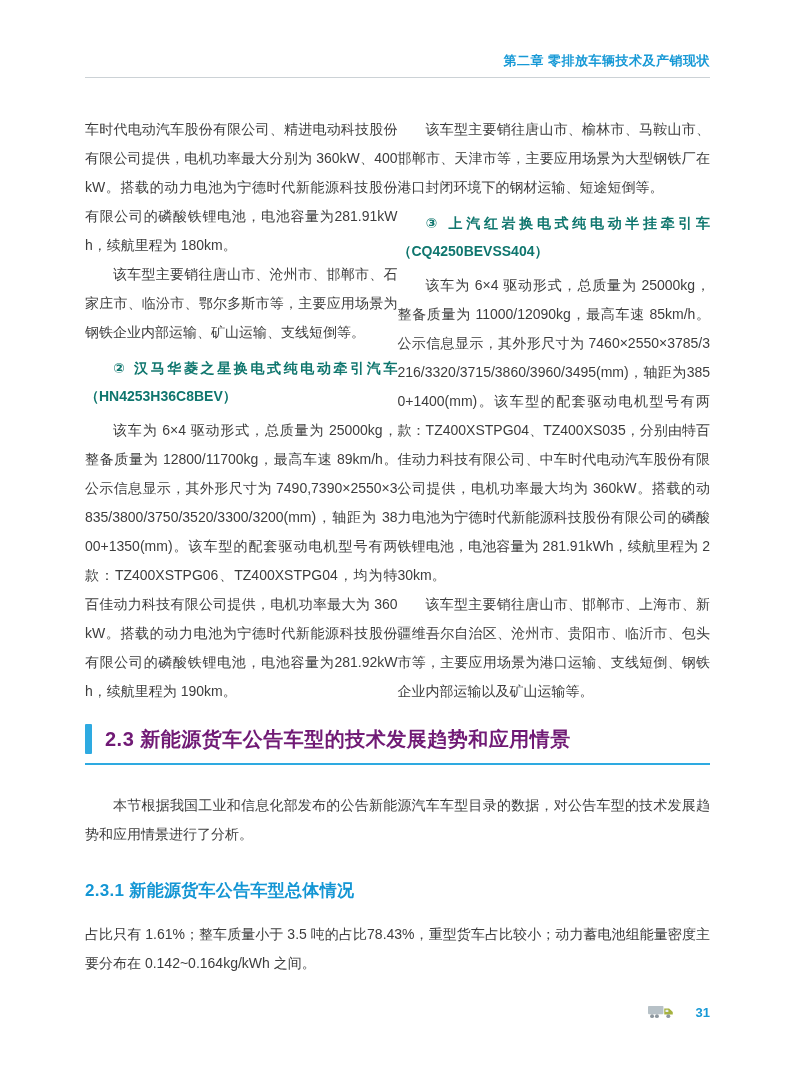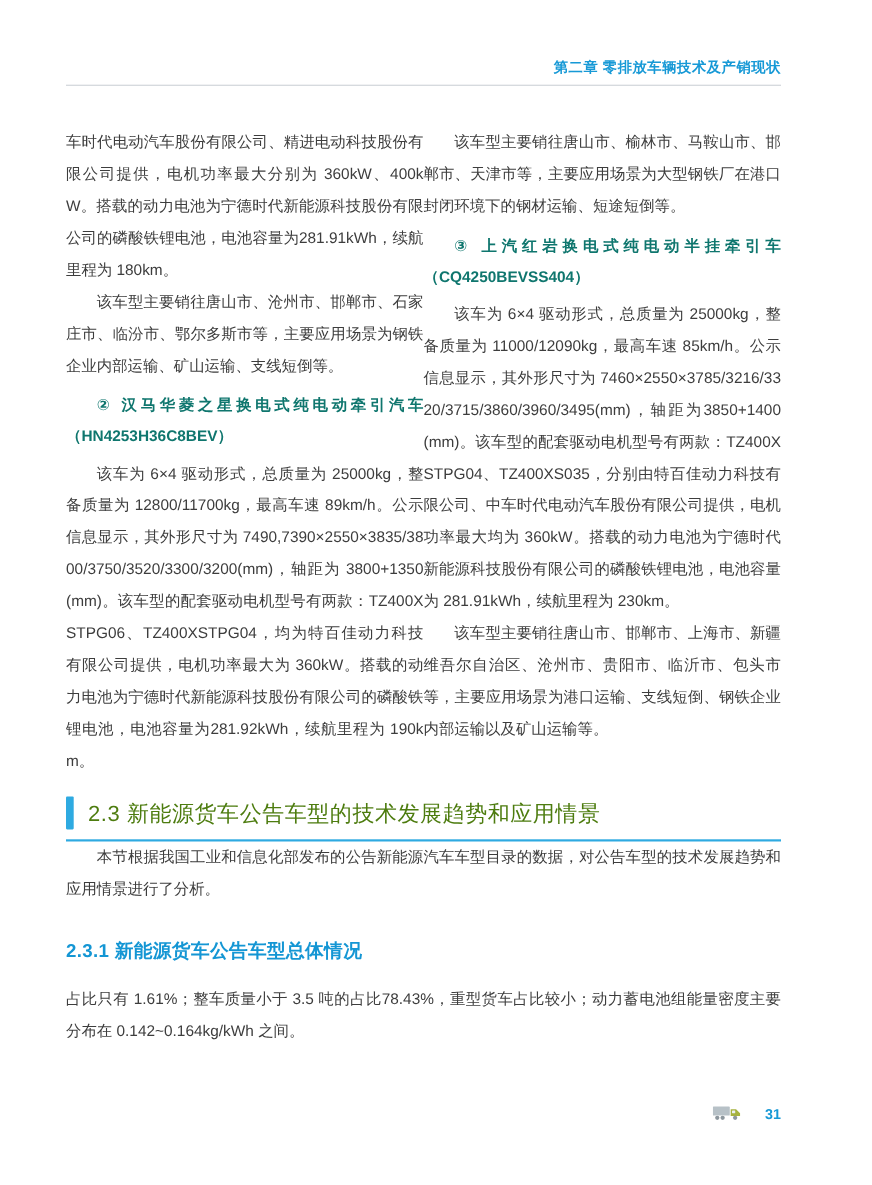--- a/index.html
+++ b/index.html
@@ -8,21 +8,21 @@
     background: #ffffff;
     font-family: "Liberation Sans", "DejaVu Sans", sans-serif;
   }
   .page {
     position: relative;
     width: 793px;
     height: 1077px;
     margin: 0 auto;
     background: #ffffff;
     box-sizing: border-box;
-    padding: 52px 83px 0 60px;
+    padding: 52px 83px 0 85px;
     overflow: hidden;
   }
   
   .chapter {
     text-align: right;
     font-size: 13px;
     font-weight: bold;
     color: #1799d6;
     letter-spacing: 0.5px;
   }
@@ -67,29 +67,30 @@
   .section-bar {
     width: 7px;
     height: 30px;
     background: #2eaae1;
     border-radius: 1px;
     flex: 0 0 auto;
   }
   .section-title {
     margin: 0;
     font-size: 20px;
-    font-weight: normal;
-    color: #4d7c0f;
+    font-weight: bold;
+    color: #701a75;
     letter-spacing: 0.5px;
   }
   .section-rule {
     margin-top: 9px;
     border-bottom: 2px solid #2eaae1;
   }
   .intro {
+    margin-top: 26px;
   }
   .subsection-title {
     margin: 30px 0 0 0;
     font-size: 17px;
     font-weight: bold;
     color: #1496d4;
     letter-spacing: 0.3px;
   }
   .columns.bottom { margin-top: 18px; }
   

